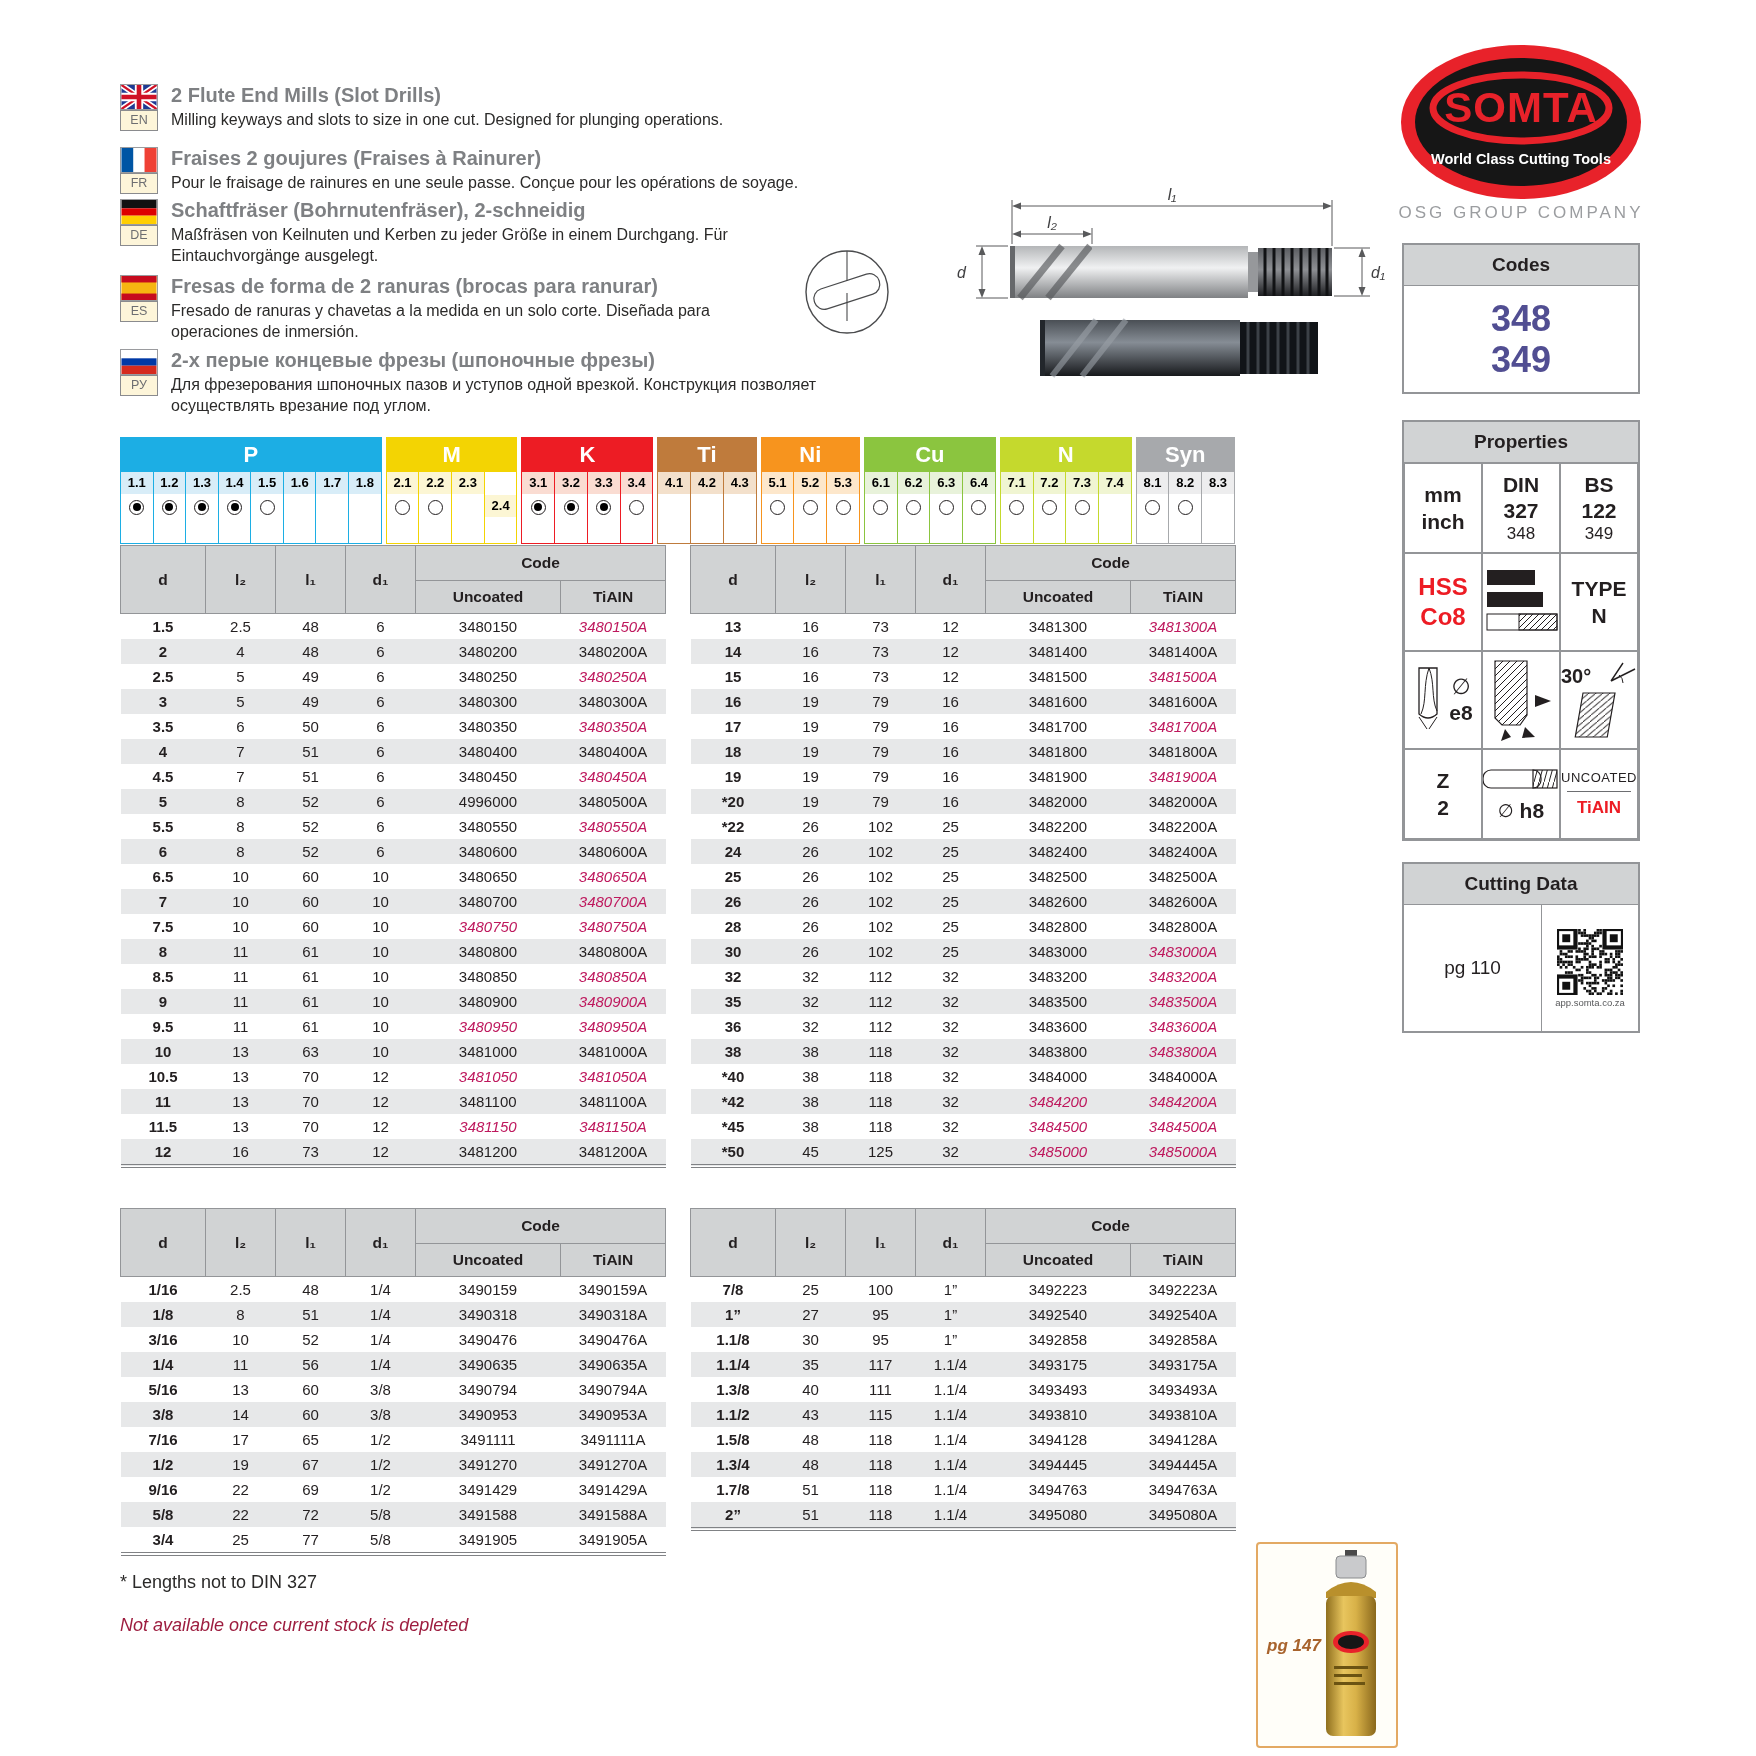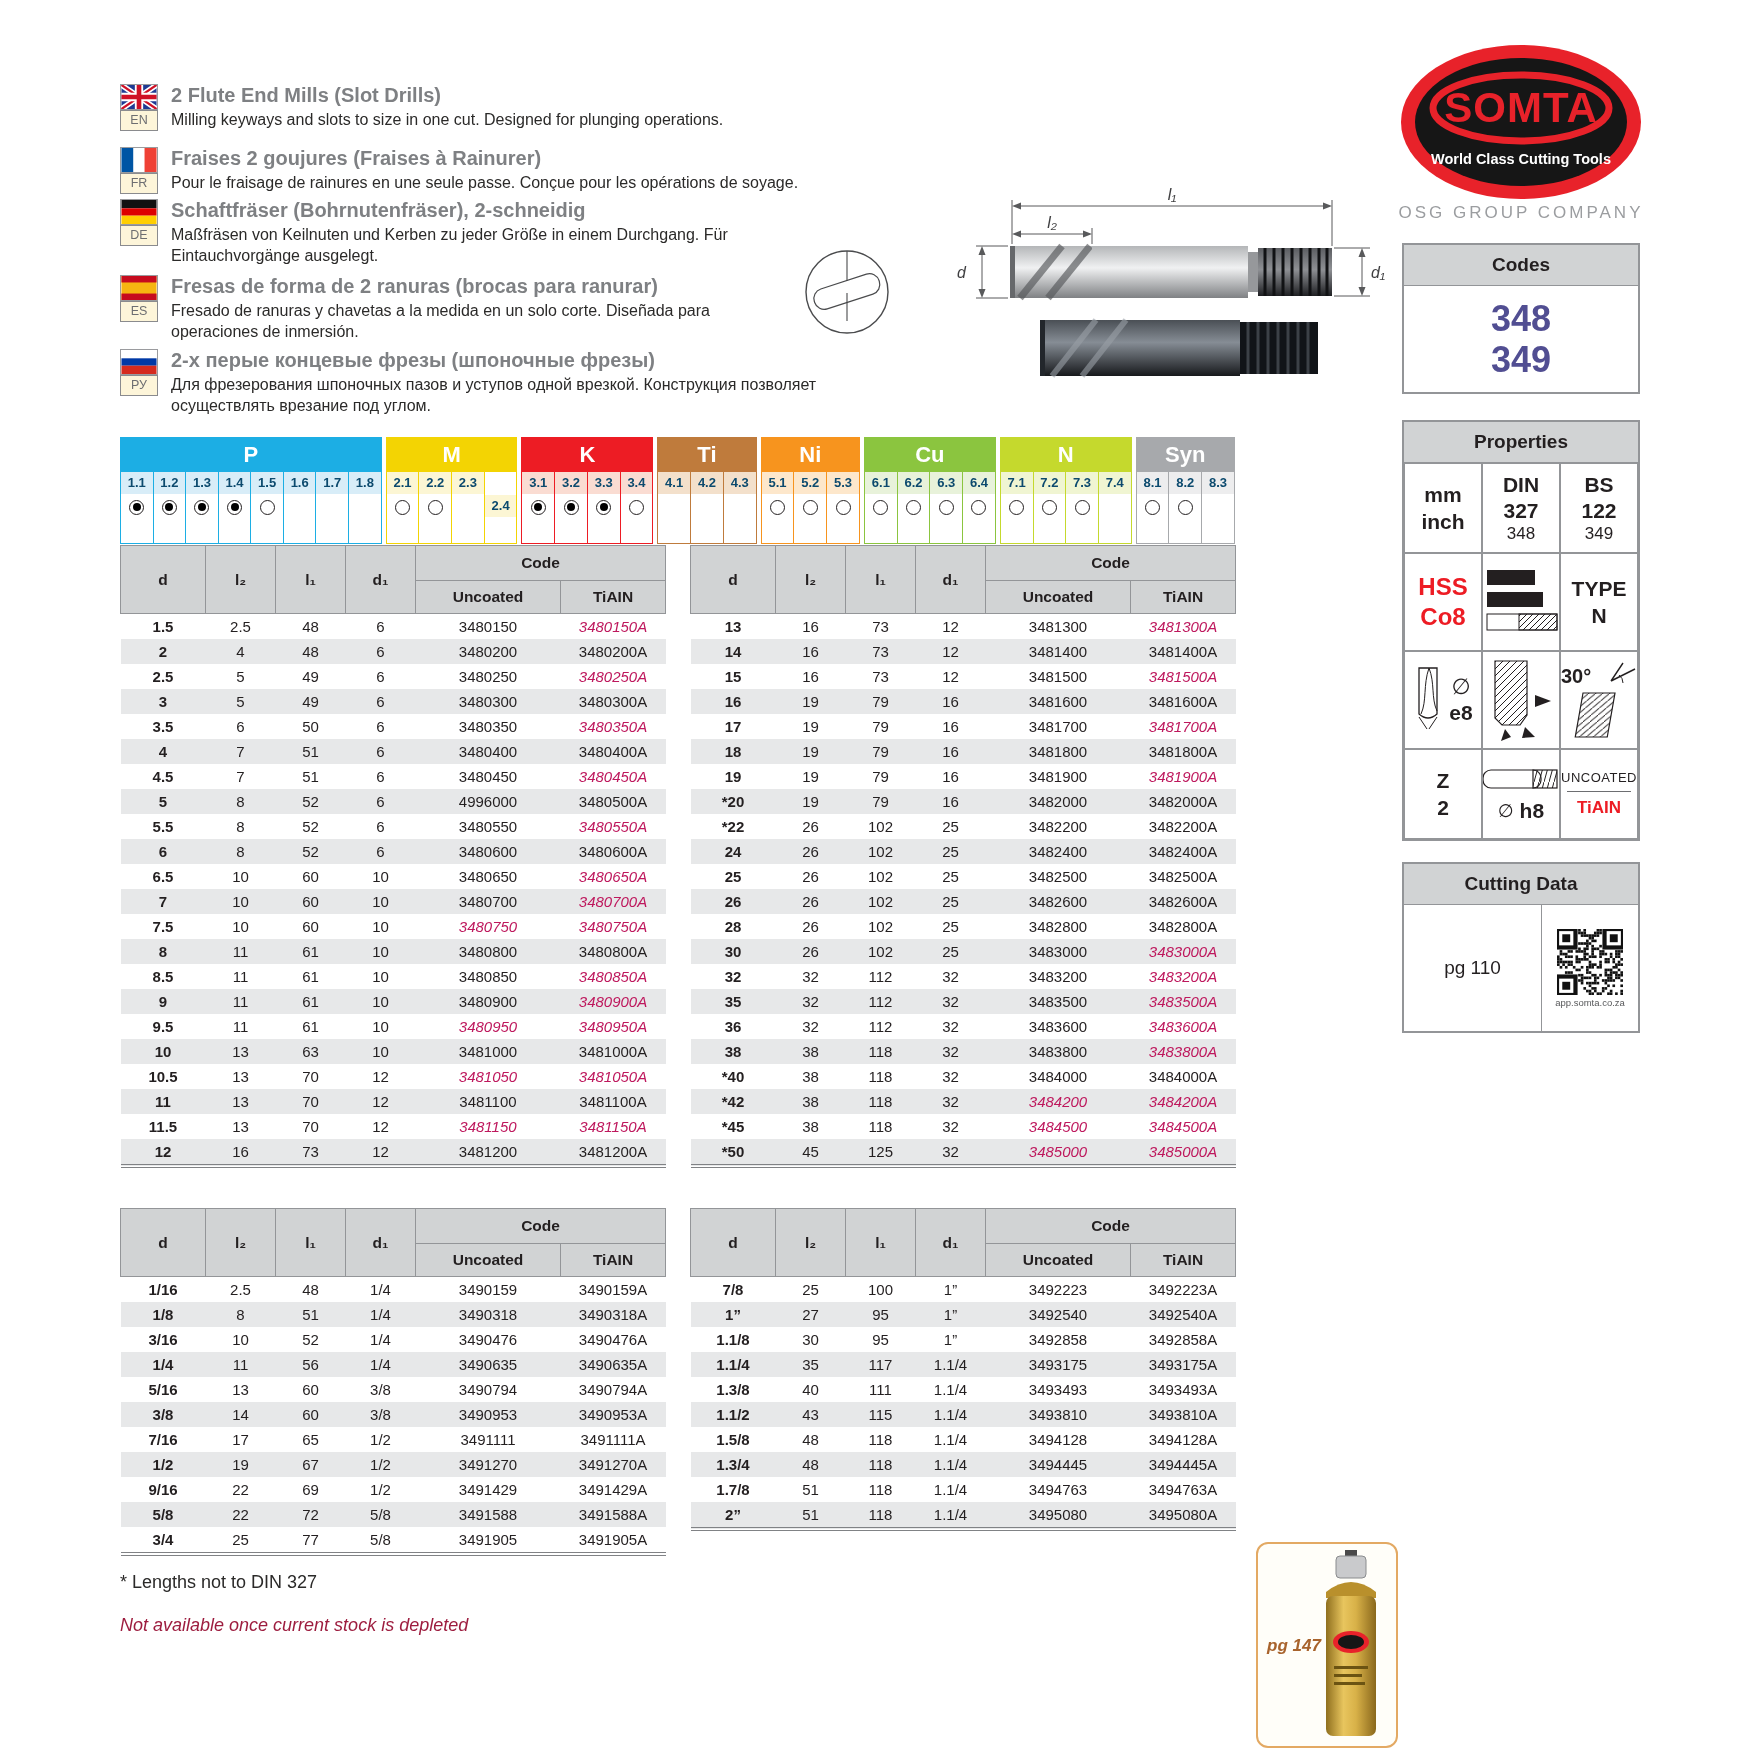--- a/index.html
+++ b/index.html
@@ -41,21 +41,21 @@
              align-items:center;justify-content:center;gap:2px;}
   .qrcap{font-size:9.5px;color:#58595b;}
 
   
   #material-bar{position:absolute;left:120px;top:437px;width:1115px;display:flex;gap:4px;}
   .msec{display:flex;flex-direction:column;border:1px solid;box-sizing:border-box;}
   .mhead{height:34px;color:#fff;font-weight:bold;font-size:22px;text-align:center;line-height:34px;}
   .mrow{display:flex;flex:1;}
   .mcell{flex:1;border-left:1px solid;box-sizing:border-box;display:flex;flex-direction:column;}
   .mcell:first-child{border-left:none;}
-  .mnum{height:22px;font-size:13px;font-weight:bold;text-align:center;line-height:22px;color:#0c4a6e;}
+  .mnum{height:22px;font-size:13px;font-weight:bold;text-align:center;line-height:22px;color:#000000;}
   .mradio{height:26px;background:#fff;display:flex;align-items:center;justify-content:center;}
   .circle{width:15px;height:15px;border:1.7px solid #231f20;border-radius:50%;background:#fff;
           display:flex;align-items:center;justify-content:center;box-sizing:border-box;}
   .circle.on::after{content:"";width:8px;height:8px;border-radius:50%;background:#000;}
 
   
   .size-table{position:absolute;border-collapse:collapse;table-layout:fixed;width:545px;
               font-size:15px;color:#231f20;border-bottom:4px double #808285;}
   .size-table th{background:#d1d3d4;border:1px solid #939598;font-weight:bold;font-size:15.5px;
                  height:32px;padding:0;}
@@ -66,21 +66,21 @@
   .maroon{color:#be185d;font-style:italic;}
 
   
   #footnotes{position:absolute;left:120px;top:1572px;width:1110px;}
   .fn1{font-size:18px;color:#2b2a29;}
   .fn2{font-size:15.5px;color:#2b2a29;margin:4px 0 0 16px;}
   .fn3{font-size:18px;color:#9d1d3f;font-style:italic;margin-top:22px;}
 
   
   #spray-box{position:absolute;left:1256px;top:1542px;width:142px;height:206px;border:2px solid #e3a963;
-             border-radius:12px;background:#fffef9;box-sizing:border-box;padding-left:36px;}
+             border-radius:4px;background:#fffef9;box-sizing:border-box;padding-left:36px;}
   .pg147{position:absolute;left:9px;top:92px;font-size:17px;font-style:italic;font-weight:bold;color:#a8632c;}
 
   svg text{font-family:"Liberation Sans","DejaVu Sans",sans-serif;}
 </style>
 </head>
 <body>
 
 <div class="page">
 
   <div class="lang" style="top:84px;">

